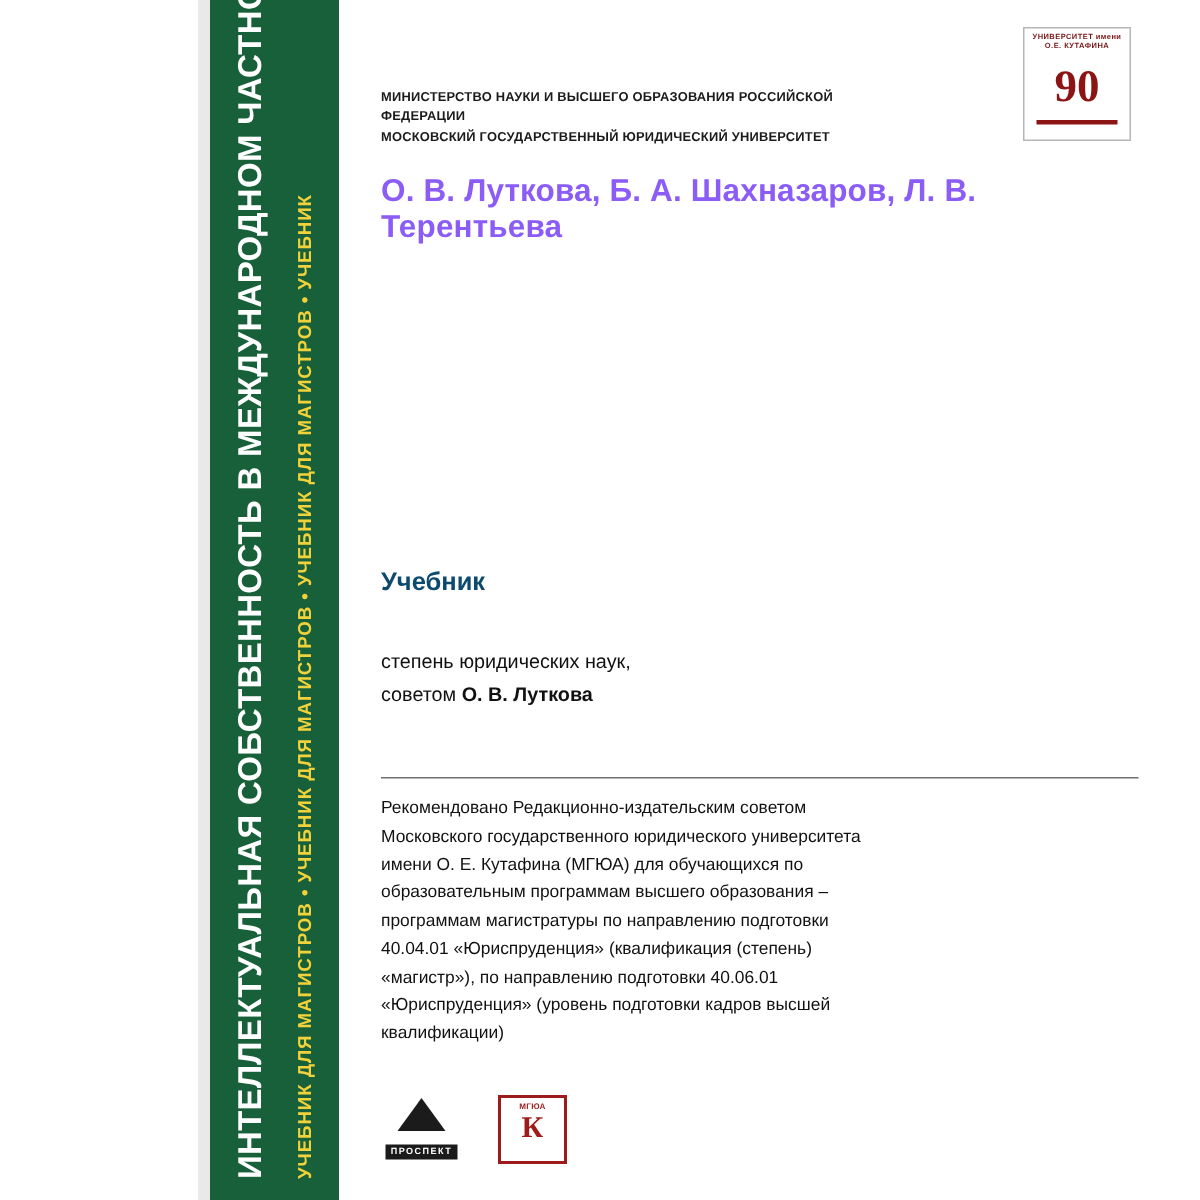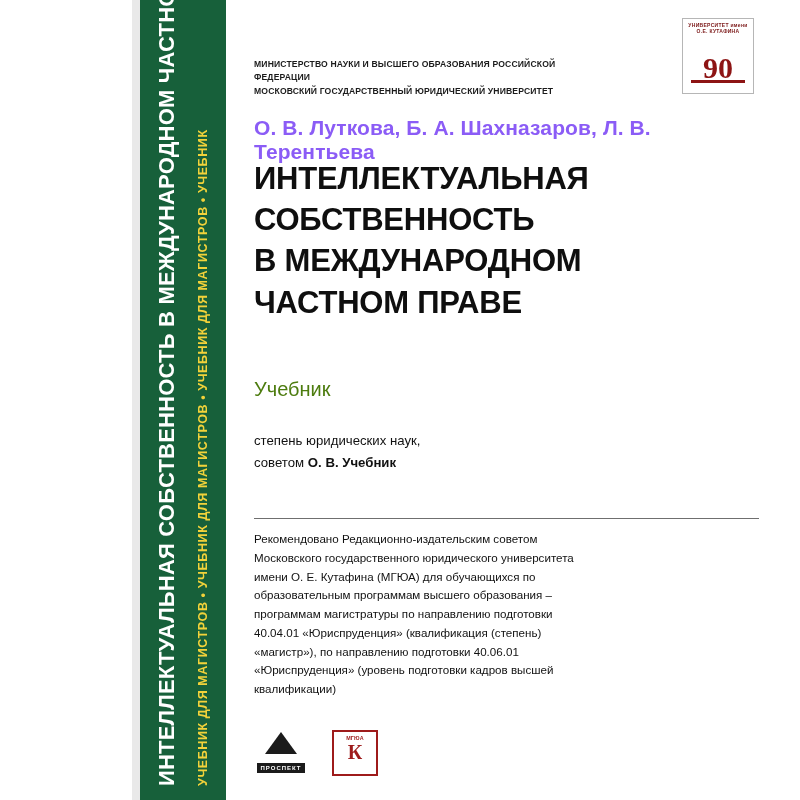--- a/index.html
+++ b/index.html
@@ -116,21 +116,21 @@
     line-height: 1.25;
     font-weight: bold;
   }
   .logo-mark {
     font-family: "Liberation Serif", serif;
     font-size: 30px;
     color: #8d1414;
     text-align: center;
     font-weight: bold;
     line-height: 1;
-    margin-top: 18px;
+    margin-top: 8px;
   }
   .logo-bar {
     position: absolute;
     left: 8px;
     right: 8px;
     bottom: 10px;
     height: 3px;
     background: #8d1414;
   }
   .authors {
@@ -151,23 +151,23 @@
     font-size: 31px;
     font-weight: bold;
     color: #0f0f0f;
     line-height: 1.33;
     letter-spacing: -0.2px;
   }
   .kind {
     position: absolute;
     left: 28px;
     top: 378px;
-    font-size: 20px;
-    font-weight: normal;
-    color: #4d7c0f;
+    font-size: 17px;
+    font-weight: bold;
+    color: #0c4a6e;
   }
   .editor-block {
     position: absolute;
     left: 28px;
     top: 430px;
     width: 400px;
     font-size: 13.2px;
     color: #111111;
     line-height: 1.65;
   }
@@ -274,33 +274,27 @@
     </div>
 
     <div class="logo">
       <div class="logo-top">УНИВЕРСИТЕТ имени О.Е. КУТАФИНА</div>
       <div class="logo-mark">90</div>
       <div class="logo-bar"></div>
     </div>
 
     <div class="authors">О. В. Луткова, Б. А. Шахназаров, Л. В. Терентьева</div>
 
-    <div class="title">
-      <div>ИНТЕЛЛЕКТУАЛЬНАЯ</div>
-      <div>СОБСТВЕННОСТЬ</div>
-      <div>В МЕЖДУНАРОДНОМ</div>
-      <div>ЧАСТНОМ ПРАВЕ</div>
-    </div>
 
     <div class="kind">Учебник</div>
 
     <div class="editor-block">
       <div>степень юридических наук,</div>
       <div>
-        <span>советом </span><span class="editor-name">О. В. Учебник</span>
+        <span>советом </span><span class="editor-name">О. В. Луткова</span>
       </div>
     </div>
 
     <div class="rule"></div>
 
     <div class="recommend">Рекомендовано Редакционно-издательским советом Московского государственного юридического университета имени О. Е. Кутафина (МГЮА) для обучающихся по образовательным программам высшего образования – программам магистратуры по направлению подготовки 40.04.01 «Юриспруденция» (квалификация (степень) «магистр»), по направлению подготовки 40.06.01 «Юриспруденция» (уровень подготовки кадров высшей квалификации)</div>
 
     <div class="footer">
       <div class="prospekt">
         <div class="prospekt-tri"></div>

